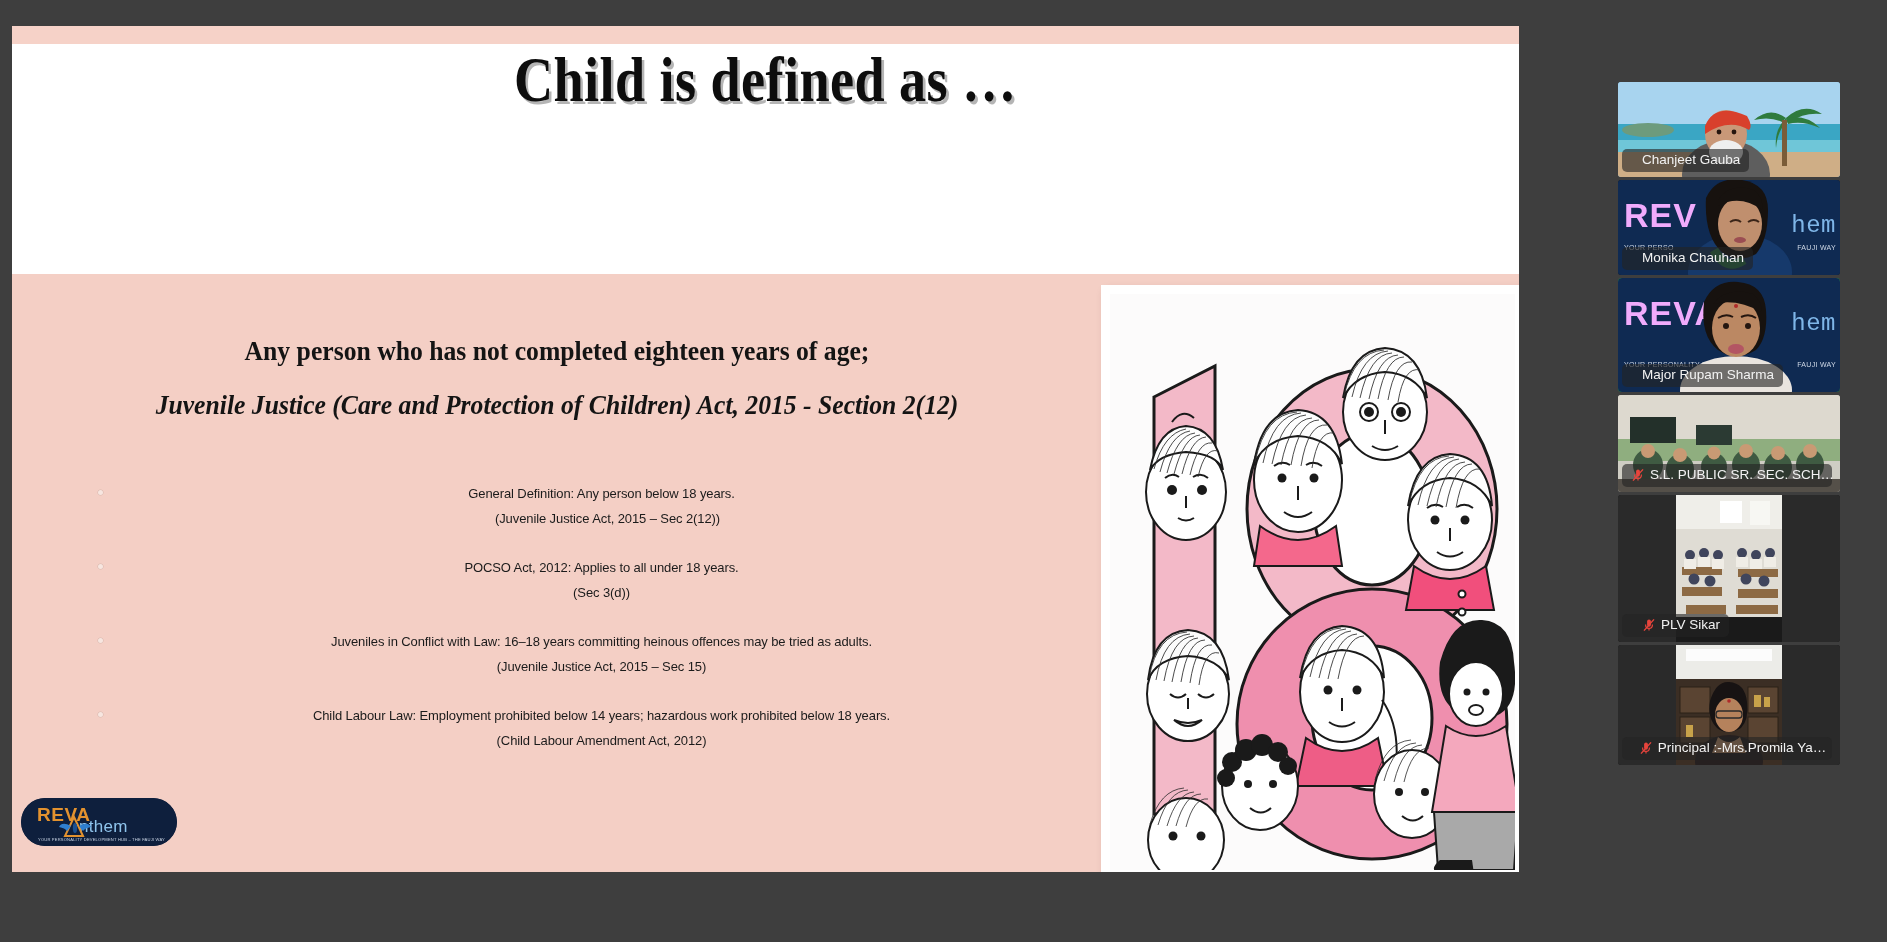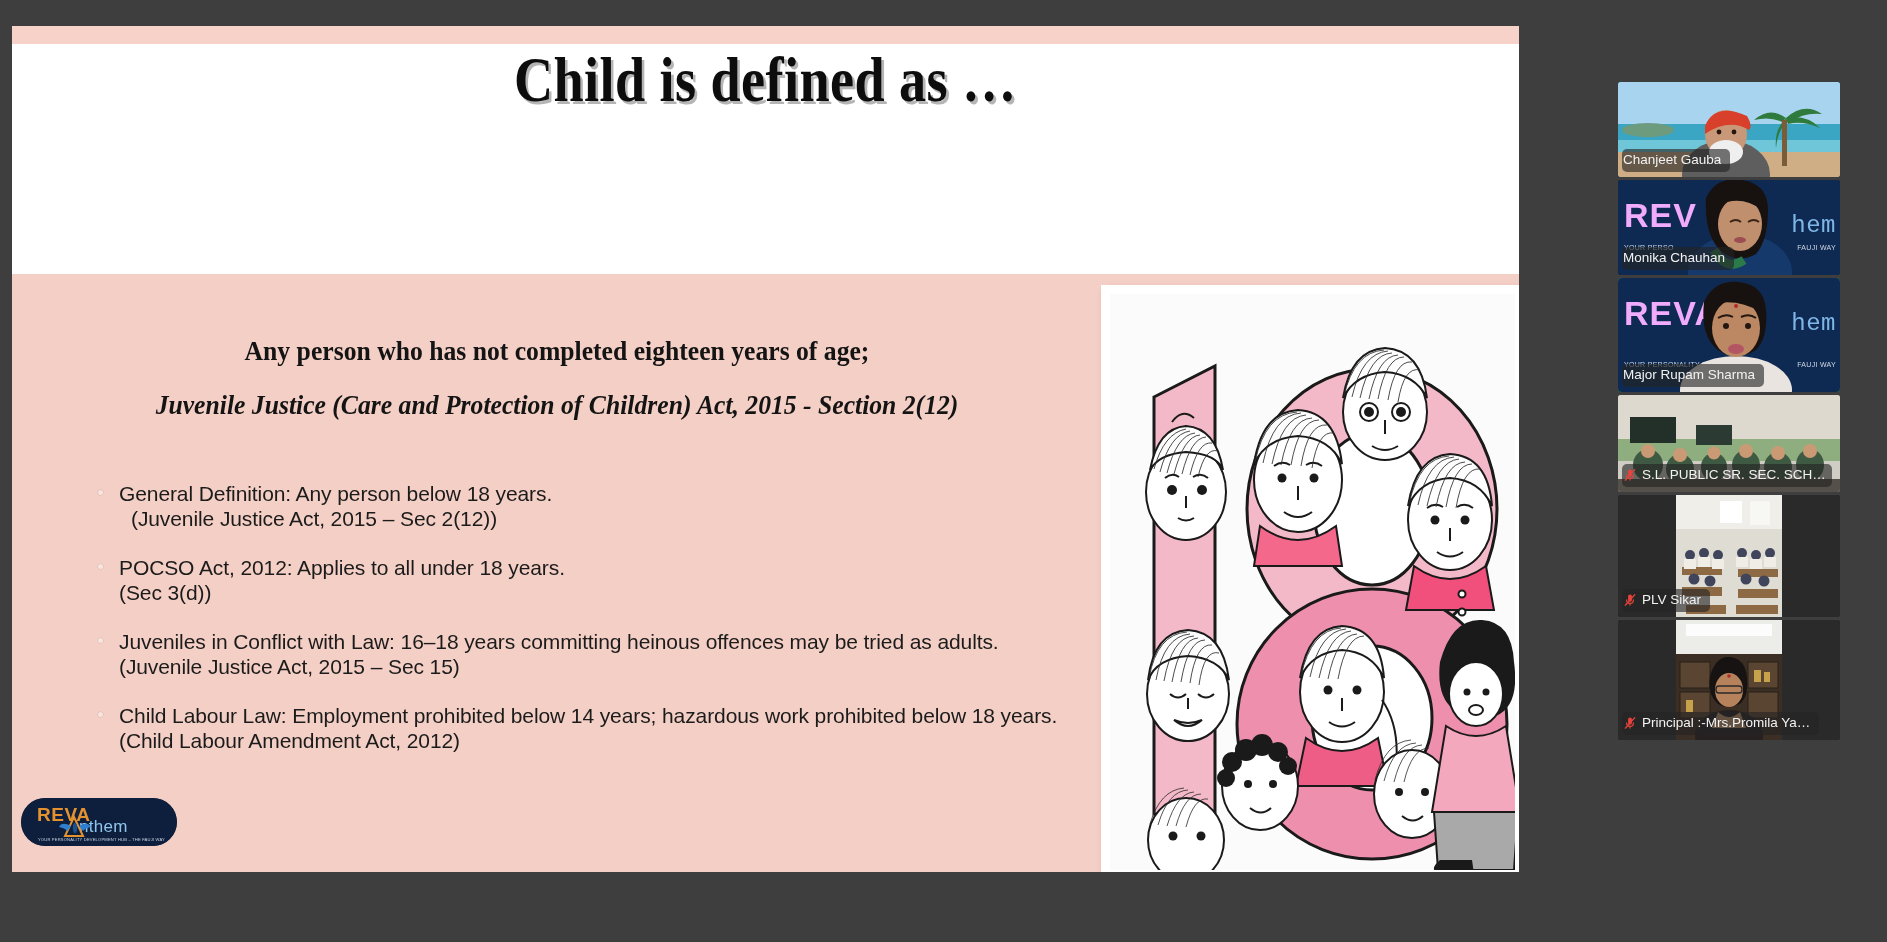--- a/index.html
+++ b/index.html
@@ -66,24 +66,25 @@
   }
 
   
   .bullets {
     position: absolute; left: 82px; top: 207px; width: 990px;
   }
   .bullet-item {
     position: relative;
     padding-left: 25px;
     margin-bottom: 24px;
-    font-size: 21px;
+    font-size: 13px;
     line-height: 25px;
     color: #1b1b1b;
     letter-spacing: -0.1px;
+    text-align: center;
   }
   .bullet-item .dot {
     position: absolute; left: 4px; top: 9px;
     width: 5px; height: 5px; border-radius: 50%;
     background: #f7e6e0;
     box-shadow: 0 0 0 0.5px rgba(200,170,160,0.6);
   }
   .bullet-line-sub { display: block; }
   .bullet-line-sub.indent { padding-left: 12px; }
 
@@ -124,27 +125,27 @@
     background: #1a1a1a;
     overflow: hidden;
     border-radius: 3px;
   }
   .tile.active { outline: 3px solid #36e04a; outline-offset: -3px; border-radius: 4px; }
   .tile-media { position: absolute; inset: 0; overflow: hidden; }
   .tile-name {
     position: absolute; left: 4px; bottom: 5px;
     display: flex; align-items: center; gap: 5px;
     max-width: 210px;
-    padding: 2px 9px 3px 1px;
+    padding: 2px 9px 3px 20px;
     background: rgba(35,35,35,0.62);
     border-radius: 5px;
     color: #f2f2f2;
     font-size: 13.5px;
     line-height: 18px;
-    white-space: nowrap; overflow: hidden;
+    white-space: nowrap; overflow: hidden; justify-content: center;
   }
   .mute-icon { flex: 0 0 auto; width: 14px; height: 14px; }
   .letterbox-side {
     position: absolute; top: 0; bottom: 0; width: 58px; background: #2a2a2a;
   }
   .letterbox-side.l { left: 0; }
   .letterbox-side.r { right: 0; }
 
   
   .reva-bg { position: absolute; inset: 0; background: #0f2a52; }
@@ -491,21 +492,21 @@
         <svg class="mute-icon" viewBox="0 0 14 14">
           <path d="M7 1.6a1.9 1.9 0 0 1 1.9 1.9v3.3A1.9 1.9 0 0 1 7 8.7a1.9 1.9 0 0 1-1.9-1.9V3.5A1.9 1.9 0 0 1 7 1.6Z" fill="#e8443c"></path>
           <path d="M3.6 6.4v0.6a3.4 3.4 0 0 0 6.8 0V6.4" stroke="#e8443c" stroke-width="1.2" fill="none"></path>
           <path d="M7 10.4v2" stroke="#e8443c" stroke-width="1.2"></path>
           <path d="M2 12.6 12 1.4" stroke="#e8443c" stroke-width="1.4"></path>
         </svg>
         <span>S.L. PUBLIC SR. SEC. SCH…</span>
       </div>
     </div>
 
-    <div class="tile" style="height:122px">
+    <div class="tile" style="height:147px">
       <div class="tile-media">
         <div class="letterbox-side l"></div>
         <div class="letterbox-side r"></div>
         <svg viewBox="0 0 106 122" preserveAspectRatio="none" style="position:absolute;left:58px;top:0;width:106px;height:122px">
           <rect width="106" height="122" fill="#dfdcd4"></rect>
           <rect x="0" y="0" width="106" height="34" fill="#efeee9"></rect>
           <rect x="44" y="6" width="22" height="22" fill="#ffffff"></rect>
           <rect x="74" y="6" width="20" height="24" fill="#f7f7f3"></rect>
           <g fill="#8d6a44">
             <rect x="6" y="72" width="40" height="8"></rect>

